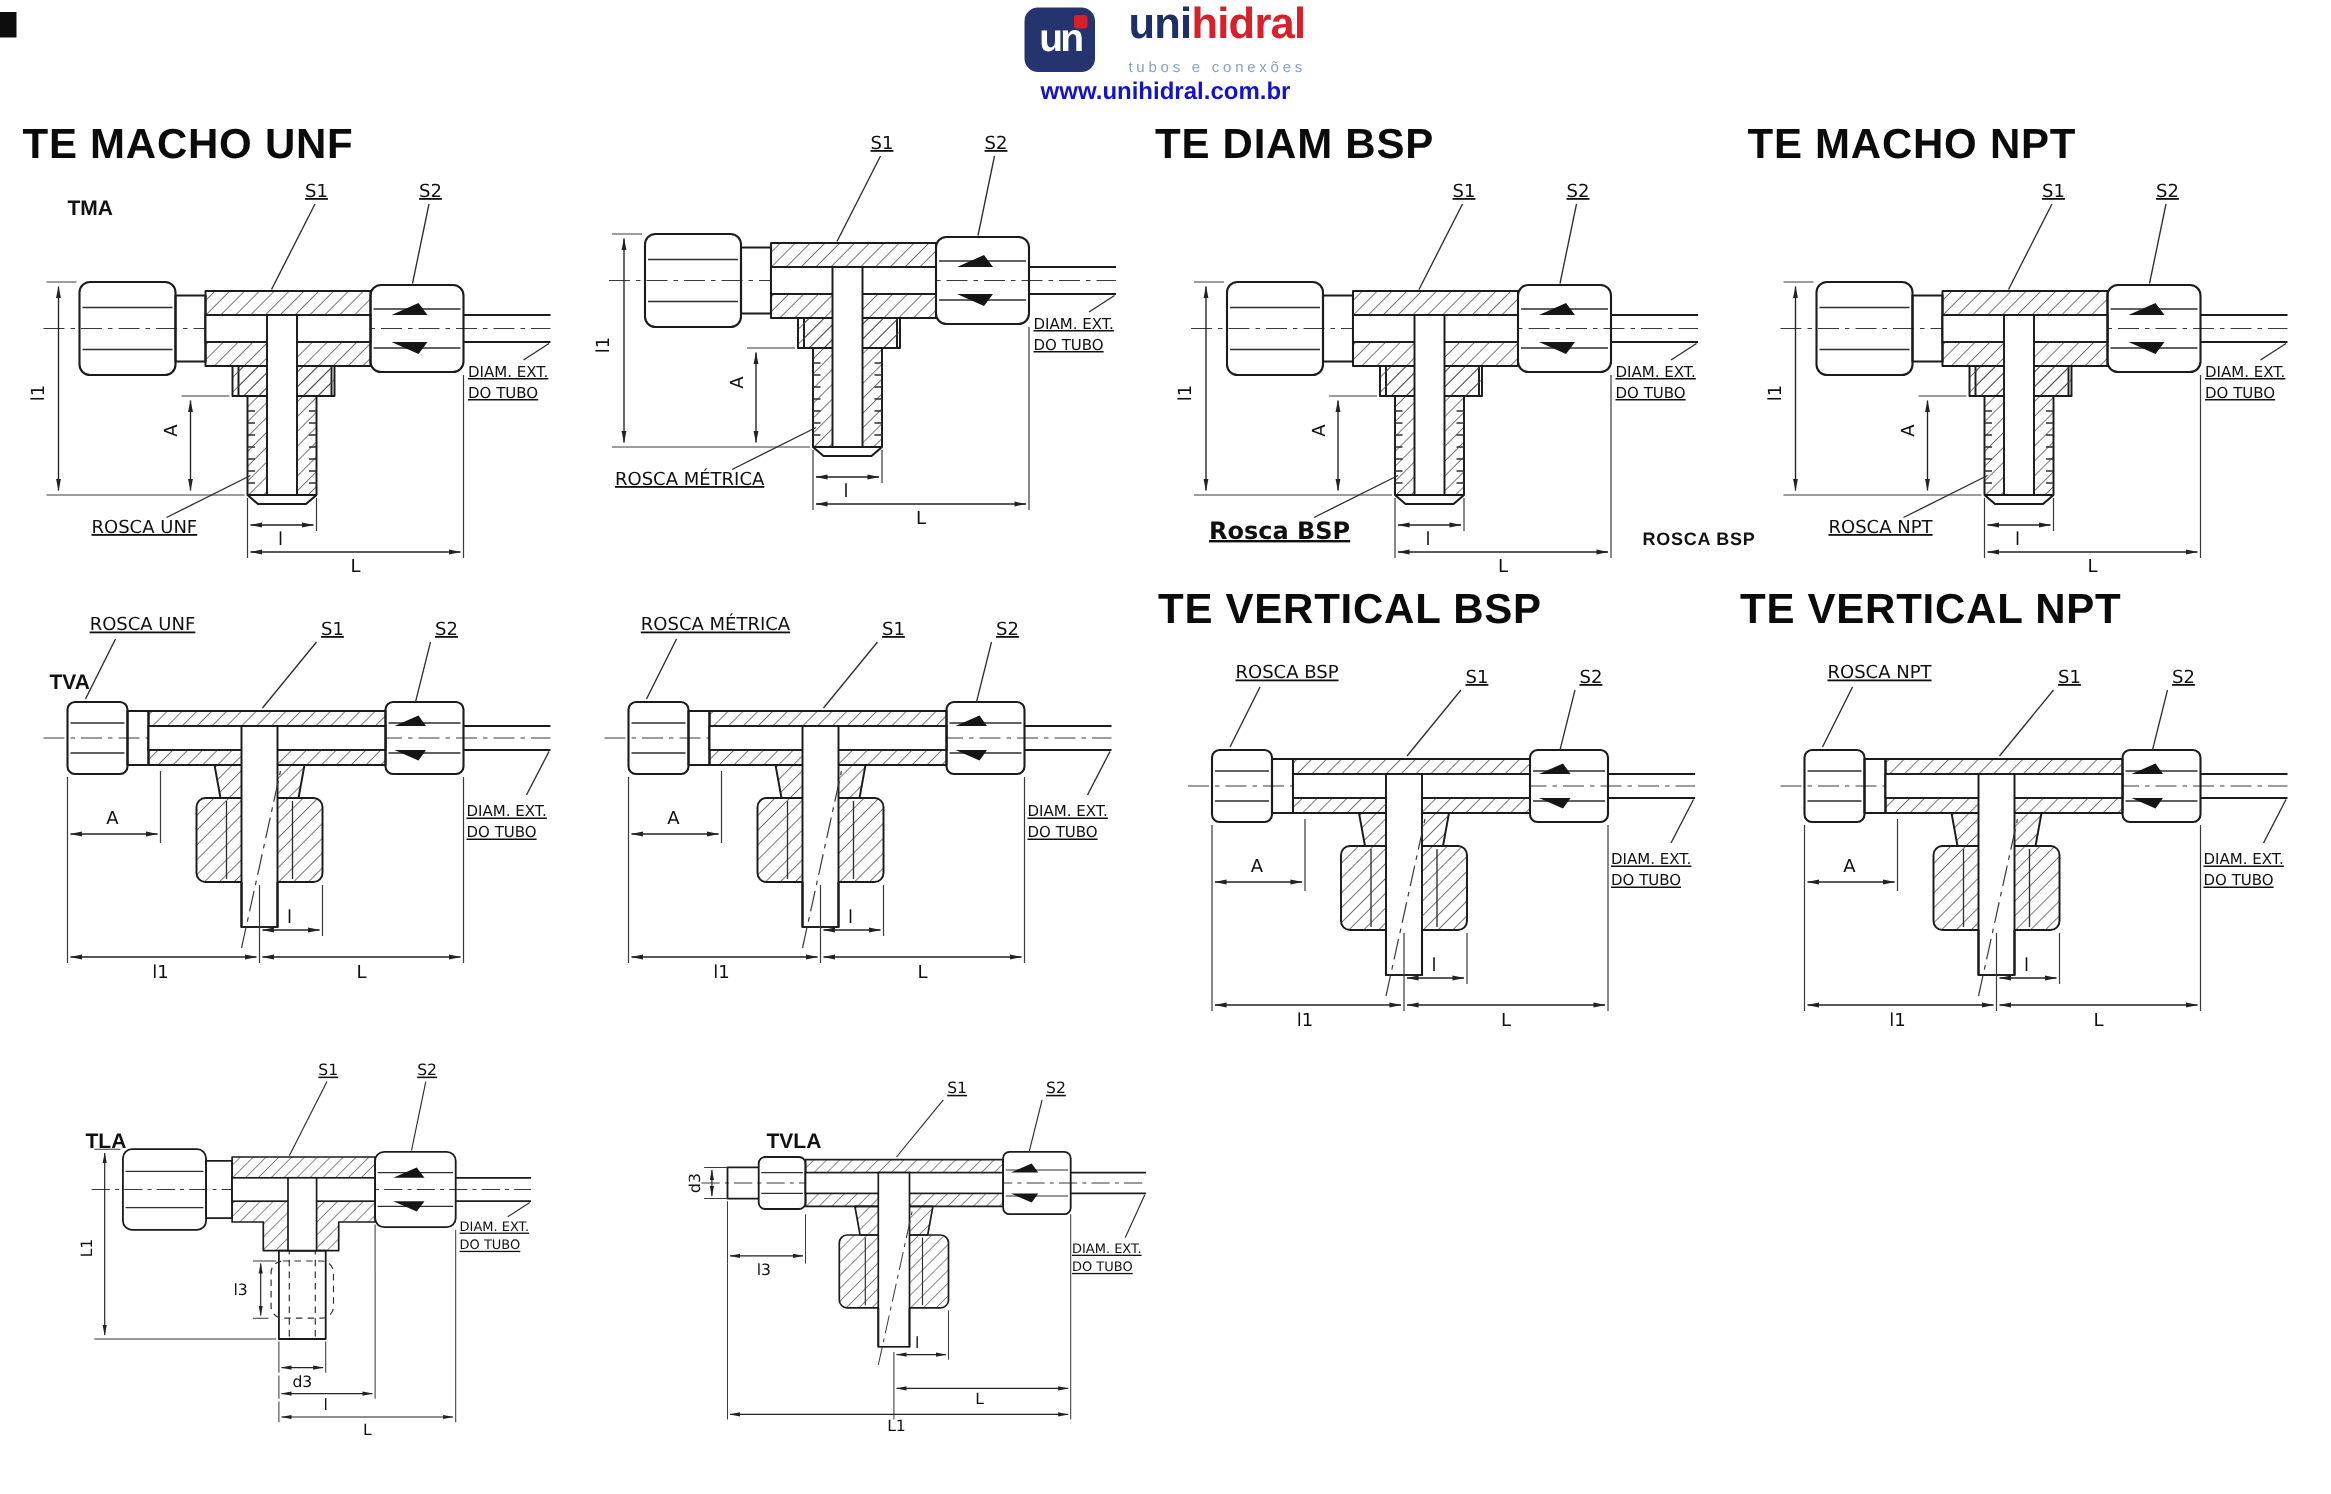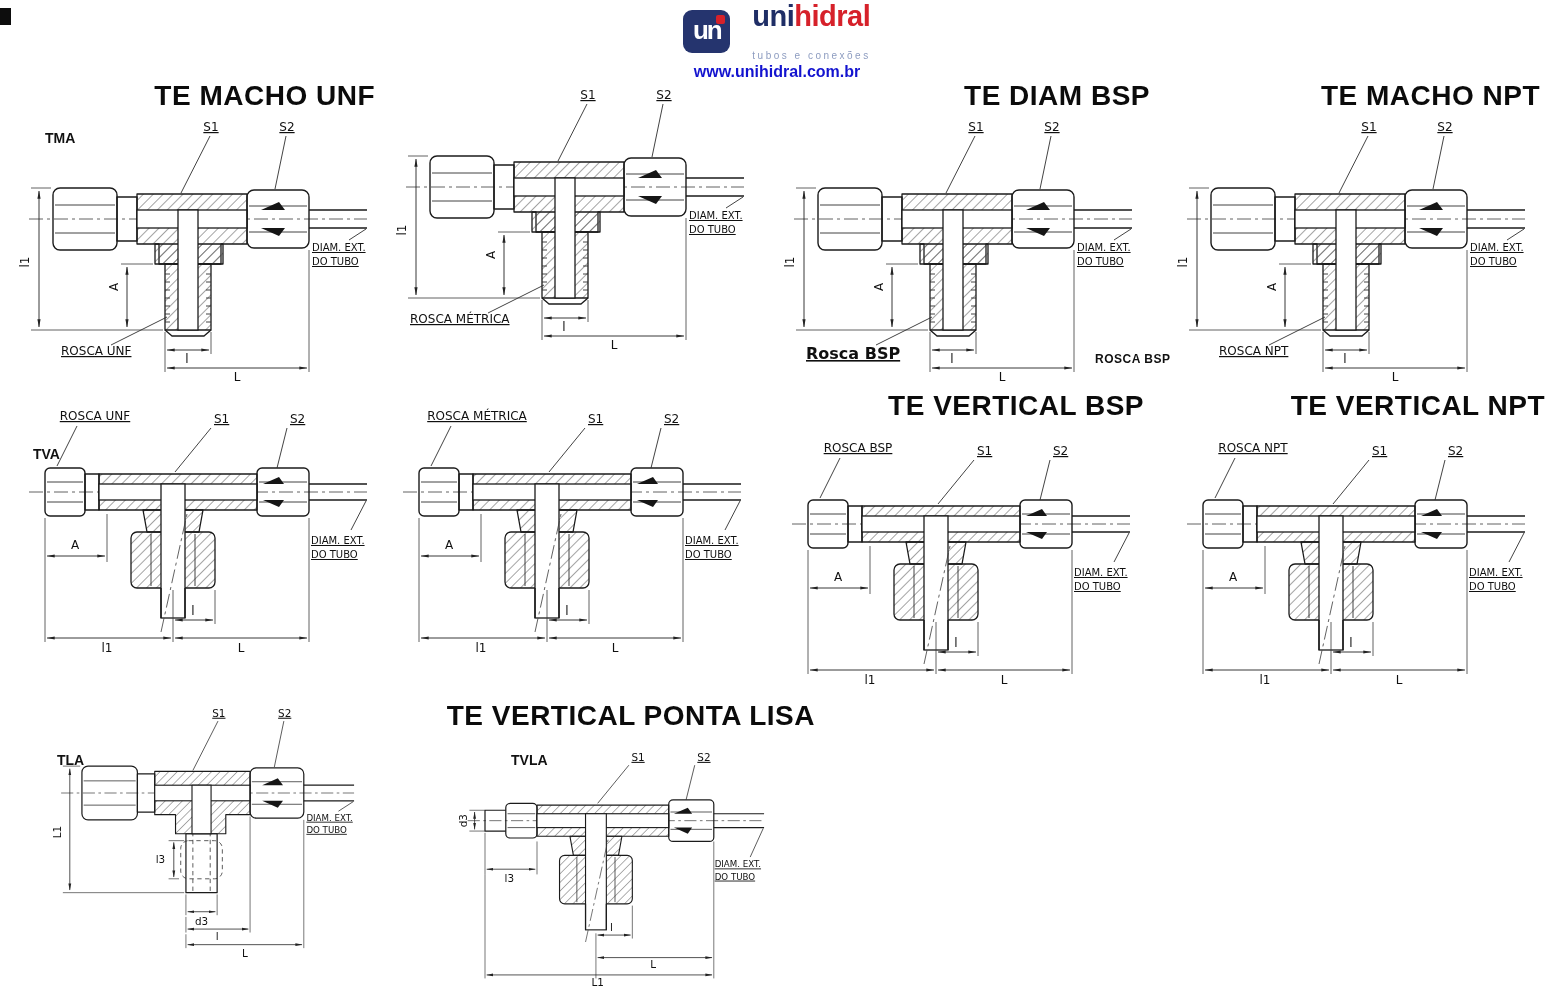--- a/index.html
+++ b/index.html
@@ -9,25 +9,25 @@
   .artifact{position:absolute;left:0;top:8px;width:11px;height:17px;background:#0d0d0d}
 
   .header{position:absolute;top:2px;left:0;width:100%;display:flex;flex-direction:column;align-items:center;gap:2px}
   .logo{display:flex;align-items:center;gap:22px}
   .logo-mark{width:47px;height:43px;background:#25346e;border-radius:9px;position:relative;display:flex;align-items:center;justify-content:center}
   .lm-text{color:#fff;font-weight:bold;font-size:26px;letter-spacing:-2px;margin-top:-3px}
   .lm-accent{position:absolute;top:5px;right:5px;width:9px;height:9px;background:#d6212a;border-radius:2px}
   .brand{font-size:29px;font-weight:bold;line-height:1;letter-spacing:-0.5px}
   .brand .uni{color:#1f2e66}
   .brand .hidral{color:#d6212a}
-  .tagline{font-size:10px;color:#8d9cc0;letter-spacing:2.5px;margin-top:19px}
+  .tagline{font-size:10px;color:#8d9cc0;letter-spacing:2.5px;margin-top:9px}
   .website{color:#1313cf;font-weight:bold;font-size:16px}
 
   .cell{position:absolute}
-  .title{font-size:28px;font-weight:bold;color:#0b0b0b;text-align:right;white-space:nowrap;letter-spacing:0.5px}
+  .title{font-size:28px;font-weight:bold;color:#0b0b0b;text-align:left;white-space:nowrap;letter-spacing:0.5px}
   .code{position:absolute;left:30px;top:50px;font-weight:bold;font-size:14px;color:#111}
   .drawing{display:block;margin:2px auto 0}
   .stray-label{position:absolute;font-weight:bold;font-size:12px;color:#111;letter-spacing:0.5px}
 
   text.dim{font-family:"DejaVu Sans",sans-serif;font-size:12px;fill:#101010}
   text.dim.sm{font-size:10px}
   text.dim.u{text-decoration:underline}
   text.dim.bsp{font-size:16px;font-weight:600}
   .ln{fill:none;stroke:#1b1b1b;stroke-width:1.4;stroke-linejoin:round}
   .thin{fill:none;stroke:#2e2e2e;stroke-width:0.9}
@@ -326,21 +326,20 @@
       <text class="dim" x="134" y="186" text-anchor="end">l3</text>
       <text class="dim" x="176" y="257" text-anchor="middle">d3</text>
       <text class="dim" x="194" y="275" text-anchor="middle">l</text>
       <text class="dim" x="226" y="294" text-anchor="middle">L</text>
       <text class="dim sm u" x="297" y="137">DIAM. EXT.</text>
       <text class="dim sm u" x="297" y="151">DO TUBO</text>
     </svg>
   </section>
 
   <section class="cell" style="left:415px;top:700px;width:400px">
-    <h2 class="title">TE VERTICAL PONTA LISA</h2>
     <div class="code" style="left:96px;top:52px">TVLA</div>
     <svg class="drawing" width="312" height="260" viewBox="0 0 360 300">
       <use href="#sym-tvla"></use>
       <text class="dim" x="9" y="100" text-anchor="middle" transform="rotate(-90 9 100)">d3</text>
       <text class="dim" x="58" y="171" text-anchor="middle">l3</text>
       <text class="dim u" x="199" y="31">S1</text>
       <text class="dim u" x="275" y="31">S2</text>
       <text class="dim" x="176" y="227" text-anchor="middle">l</text>
       <text class="dim" x="224" y="270" text-anchor="middle">L</text>
       <text class="dim" x="160" y="291" text-anchor="middle">L1</text>

